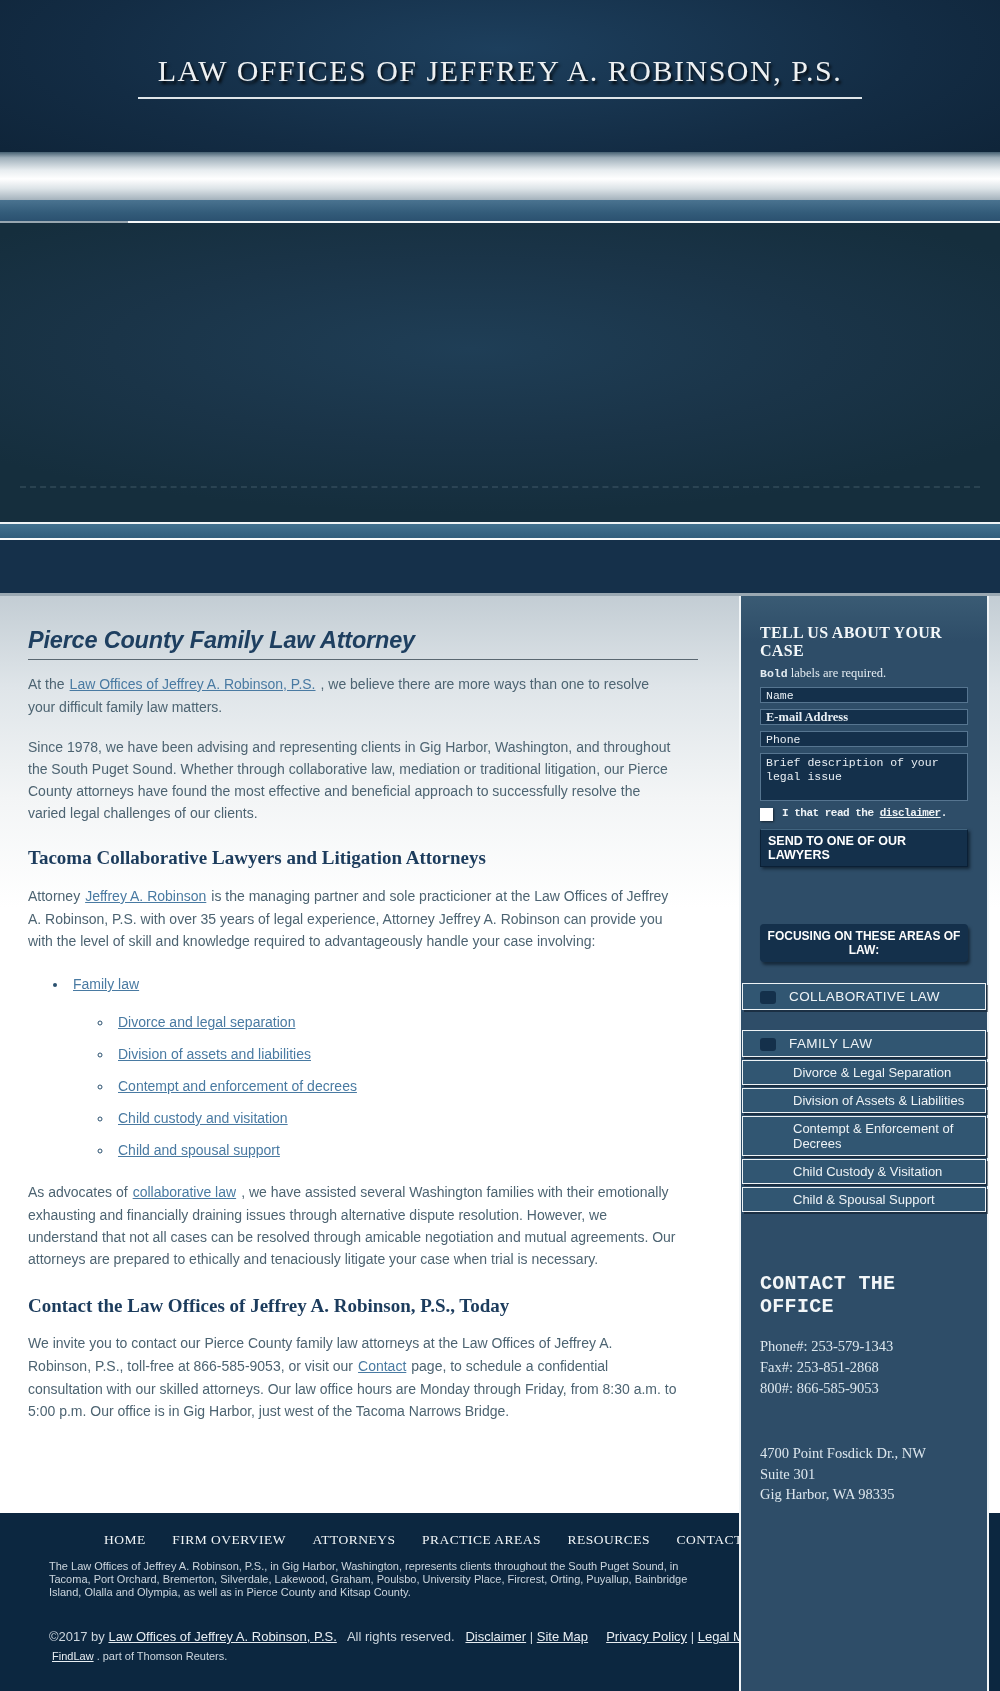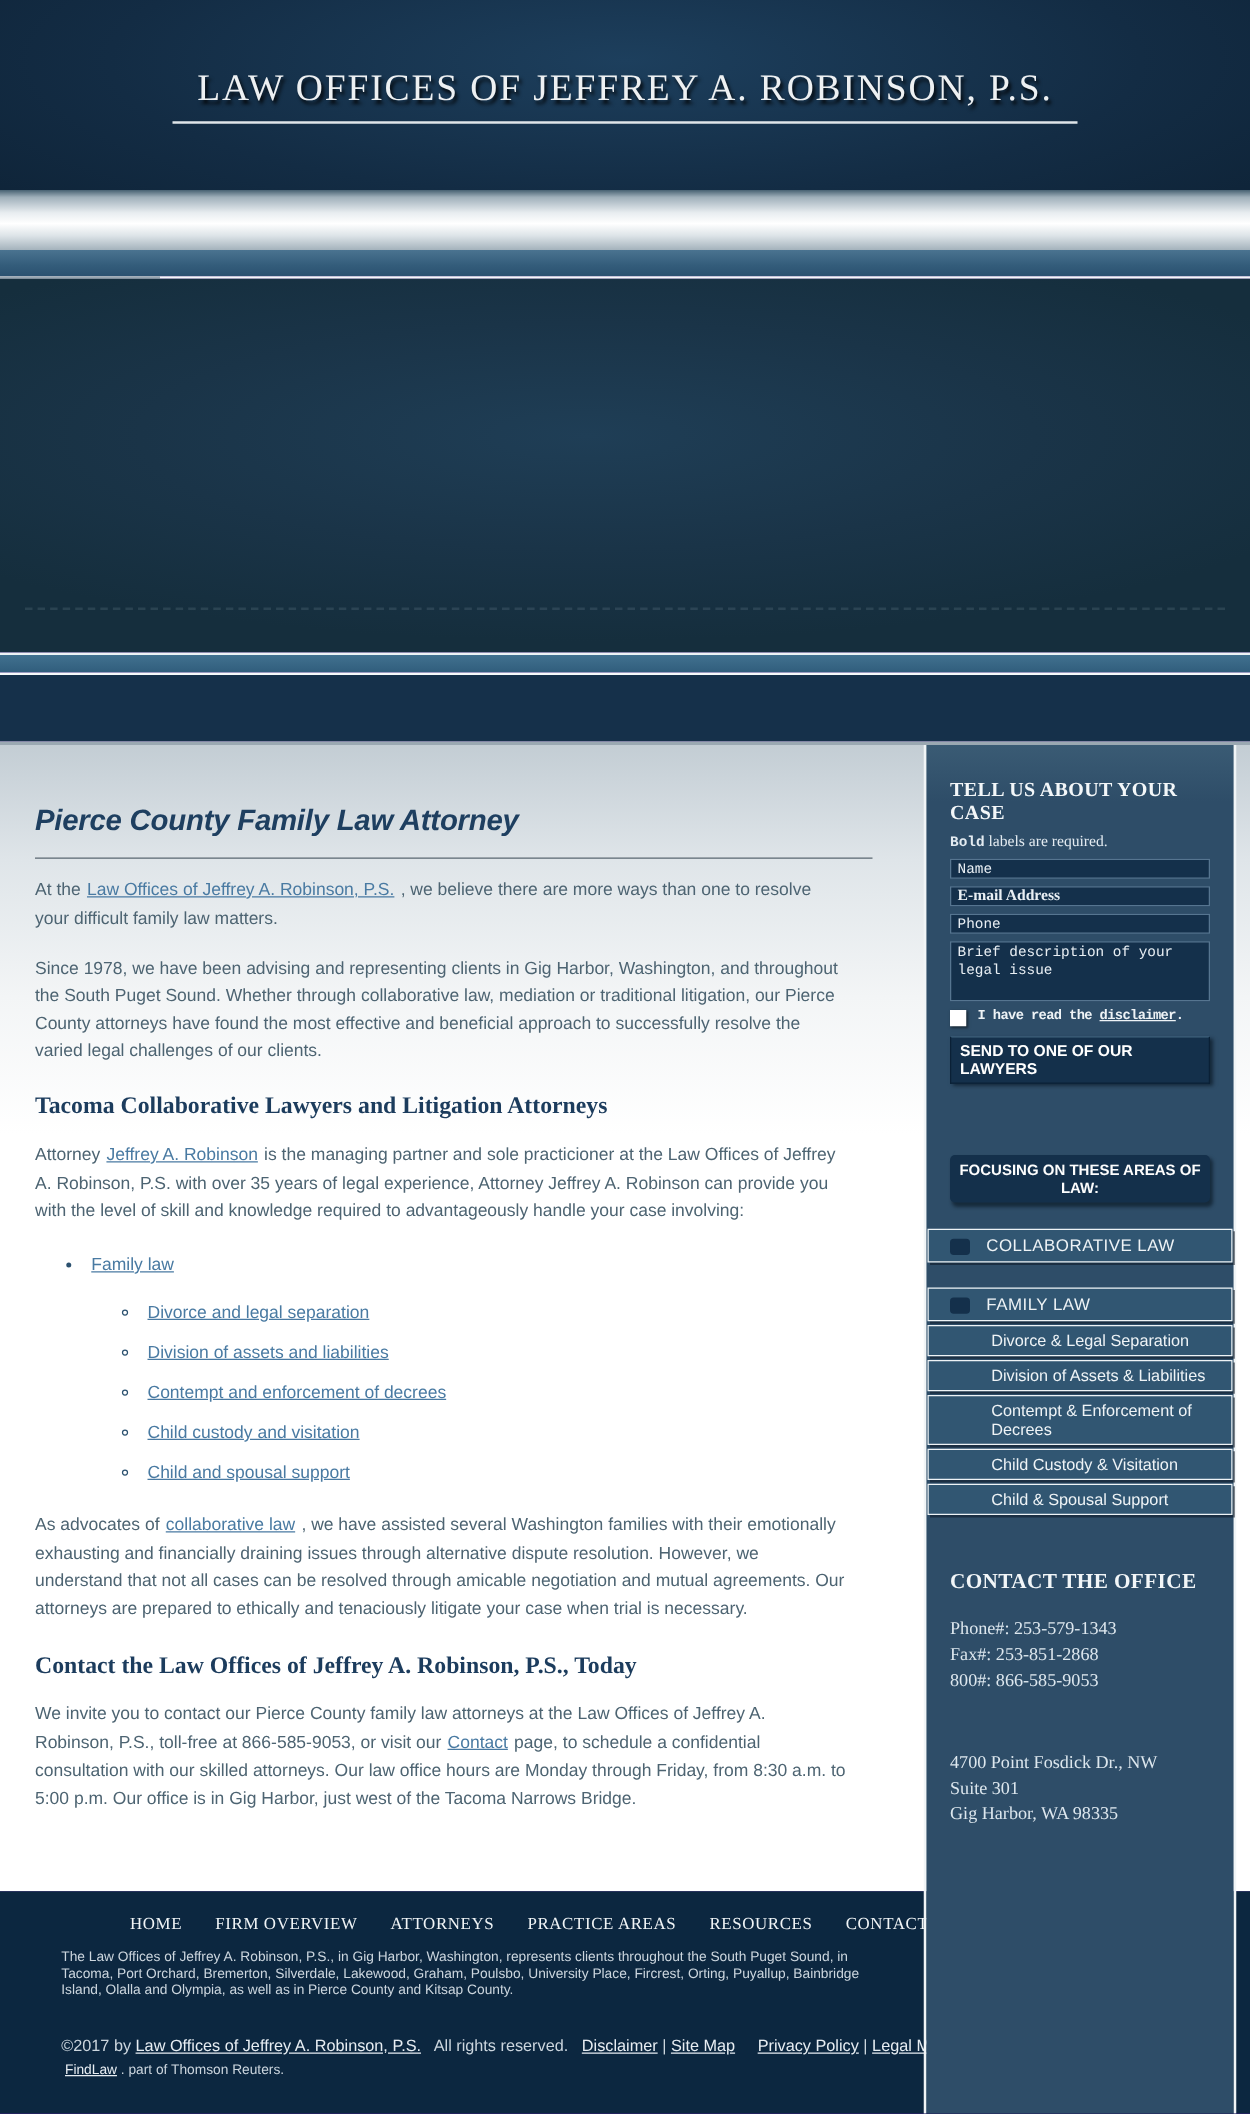--- a/index.html
+++ b/index.html
@@ -28,22 +28,22 @@
          background:linear-gradient(180deg,#41718f 0%,#305d7c 100%);
          border-top:2px solid #eef3f5; border-bottom:2px solid #f6f9fa; }
   .band-navy2 { position:absolute; top:540px; left:0; right:0; height:53px; background:#15304a; }
 
   
   .content { position:absolute; top:593px; left:0; right:0; height:920px;
          border-top:3px solid #9aa8b2;
          background:linear-gradient(180deg,#c3cdd4 0%,#dfe5e9 10%,#f3f5f6 22%,#ffffff 34%); }
   .main-col { position:absolute; left:28px; top:0; width:650px; color:#4d6472;
          font-size:14px; line-height:22px; }
-  .page-h1 { margin-top:46px; width:670px; font-size:23.5px; line-height:28px; font-style:italic;
-         font-weight:bold; color:#1e3f60; letter-spacing:-0.2px; padding-bottom:16px;
+  .page-h1 { margin-top:30px; width:670px; font-size:23.5px; line-height:28px; font-style:italic;
+         font-weight:bold; color:#1e3f60; letter-spacing:-0.2px; padding-bottom:5px;
          border-bottom:1px solid #5a6771; }
   .lnk { color:#497aa2; text-decoration:underline; display:inline-block; padding:1px 5px; }
   .h2 { font-family:"Liberation Serif", serif; font-size:19px; line-height:24px; color:#1c3c5d; margin-top:22px; }
   .p1 { margin-top:12px; } .p2 { margin-top:18px; } .p3 { margin-top:14px; }
   .p4 { margin-top:18px; } .p5 { margin-top:14px; } .h2b { margin-top:24px; }
   ul.l1 { margin-top:20px; padding-left:40px; list-style:disc; color:#2b516f; }
   ul.l2 { margin-top:14px; padding-left:45px; list-style:circle; color:#2b516f; }
   ul.l2 > li { margin-bottom:8px; }
 
   
@@ -76,22 +76,22 @@
          box-shadow:2px 3px 3px rgba(4,14,24,.55); }
   .areas { margin-top:21px; }
   .area { position:relative; margin:0 1px 3px; background:#315672; border:1px solid #eef3f6;
          box-shadow:2px 2px 0 rgba(7,18,30,.5); color:#eef3f6; font-size:13px; line-height:15px;
          padding:4px 6px 4px 50px; cursor:pointer; }
   .area.parent { padding:5px 6px 5px 46px; font-size:13.5px; letter-spacing:.4px; }
   .area.gap { margin-top:20px; }
   .aicon { display:none; position:absolute; left:17px; top:50%; margin-top:-6px;
          width:16px; height:13px; background:#14304b; border-radius:3px; }
   .area.parent .aicon { display:block; }
-  .sb-contact-title { margin-top:43px; font-family:Liberation Serif, serif; font-weight:bold;
-         font-size:17px; color:#f2f6f8; letter-spacing:.3px; }
+  .sb-contact-title { margin-top:60px; font-family:Liberation Mono, monospace; font-weight:bold;
+         font-size:20px; color:#f2f6f8; letter-spacing:.3px; }
   .sb-lines { margin-top:18px; font-family:"Liberation Serif", serif; font-size:14.5px;
          line-height:21px; color:#dde7ee; }
   .sb-addr { margin-top:44px; font-family:"Liberation Serif", serif; font-size:14.5px;
          line-height:20.5px; color:#dde7ee; }
 
   
   .footer { position:absolute; top:1513px; left:0; right:0; height:178px; background:#0c2740;padding-left:24px; }
   .fnav { padding:17px 0 0 80px; }
   .fnav a { font-family:"Liberation Serif", serif; font-size:13.5px; color:#f0f4f6;
          text-decoration:none; margin-right:22px; letter-spacing:.5px; }
@@ -215,21 +215,21 @@
       <div class="sb-title">TELL US ABOUT YOUR CASE</div>
       <div class="sb-note"><b>Bold</b><span> labels are required.</span></div>
 
       <input class="f-input" type="text" placeholder="Name" style="">
       <input class="f-input f-email" type="text" placeholder="E-mail Address" style="">
       <input class="f-input" type="text" placeholder="Phone" style="">
       <textarea class="f-input f-area" placeholder="Brief description of your legal issue" style=""></textarea>
 
       <div class="chk-row">
         <span class="chk"></span>
-        <span class="chk-label"><span>I have read the </span><a href="#">disclaimer</a><span>.</span></span>
+        <span class="chk-label"><span>I that read the </span><a href="#">disclaimer</a><span>.</span></span>
       </div>
 
       <button class="send-btn">SEND TO ONE OF OUR LAWYERS</button>
 
       <div class="focus-bar">FOCUSING ON THESE AREAS OF LAW:</div>
     </div>
 
     <div class="areas">
 
         <div class="area parent">

